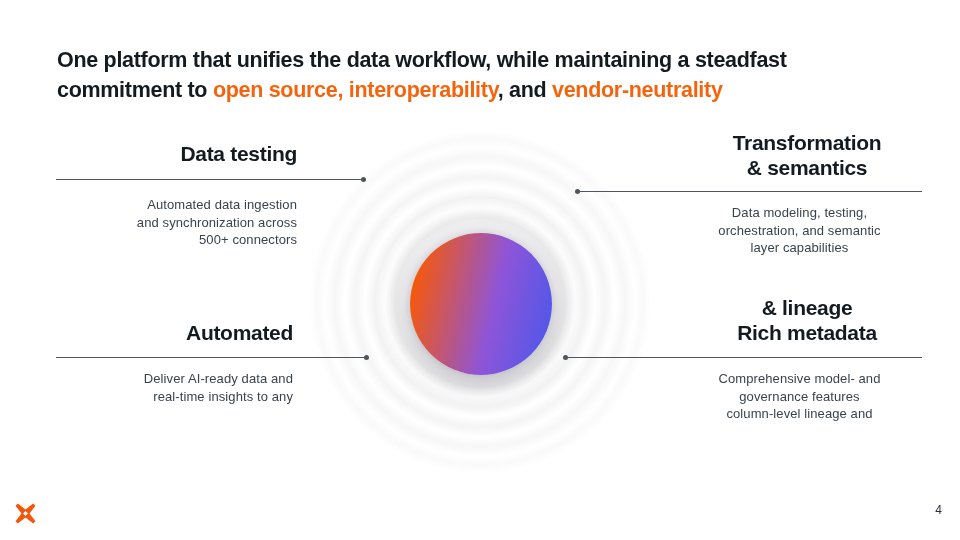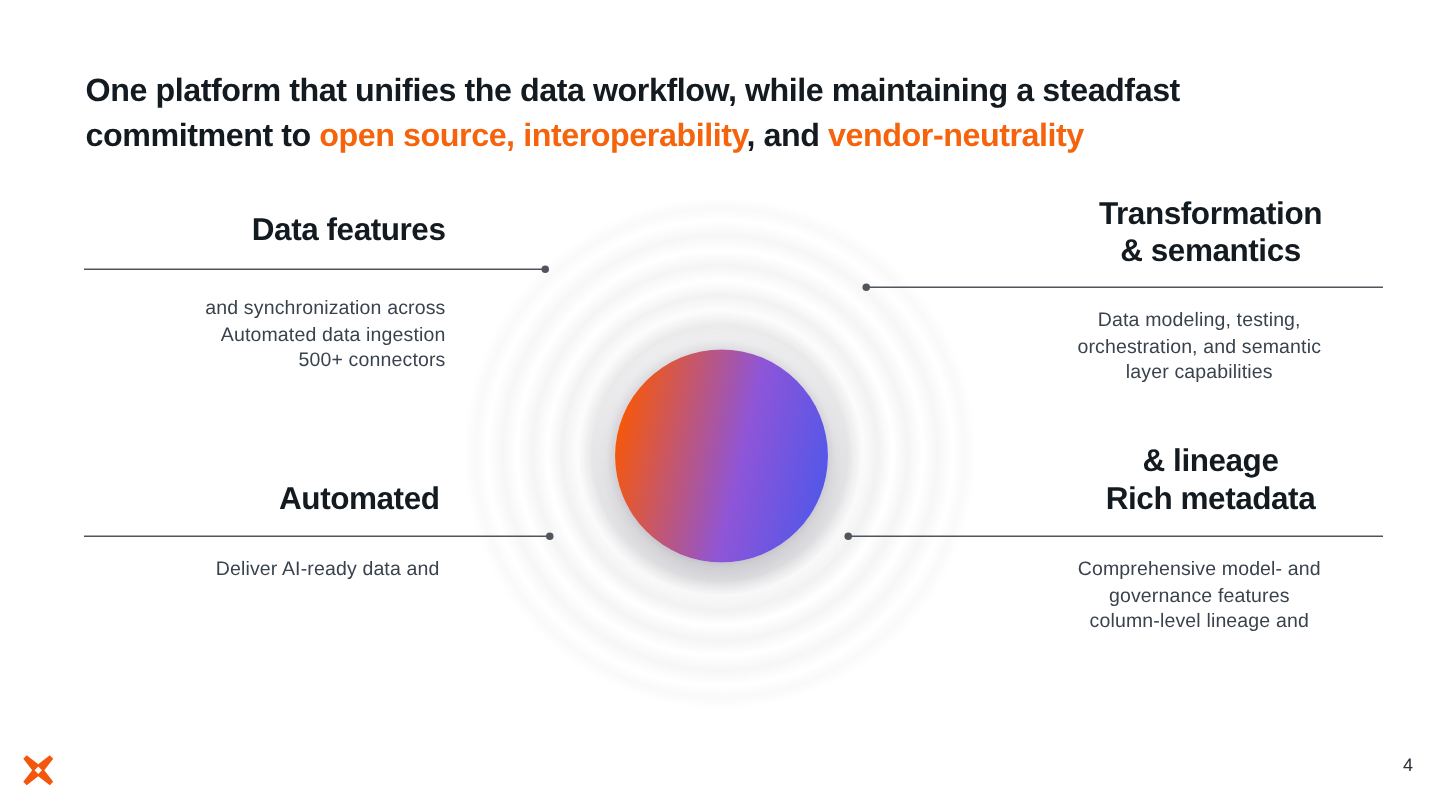--- a/index.html
+++ b/index.html
@@ -90,43 +90,44 @@
       <span class="dot dot-left"></span>
     </div>
   <div class="cline line-bl">
       <span class="dot dot-right"></span>
     </div>
   <div class="cline line-br">
       <span class="dot dot-left"></span>
     </div>
 
   <div class="sec-title align-r t-tl">
-    <div>Data features</div>
+    <div>Data testing</div>
   </div>
   <div class="sec-body align-r b-tl">
+    <div>Automated data ingestion</div>
     <div>and synchronization across</div>
-    <div>Automated data ingestion</div>
     <div>500+ connectors</div>
   </div>
 
   <div class="sec-title align-l t-tr">
     <div>Transformation</div>
     <div>&amp; semantics</div>
   </div>
   <div class="sec-body align-l b-tr">
     <div>Data modeling, testing,</div>
     <div>orchestration, and semantic</div>
     <div>layer capabilities</div>
   </div>
 
   <div class="sec-title align-r t-bl">
     <div>Automated</div>
   </div>
   <div class="sec-body align-r b-bl">
     <div>Deliver AI-ready data and</div>
+    <div>real-time insights to any</div>
   </div>
 
   <div class="sec-title align-l t-br">
     <div>&amp; lineage</div>
     <div>Rich metadata</div>
   </div>
   <div class="sec-body align-l b-br">
     <div>Comprehensive model- and</div>
     <div>governance features</div>
     <div>column-level lineage and</div>

